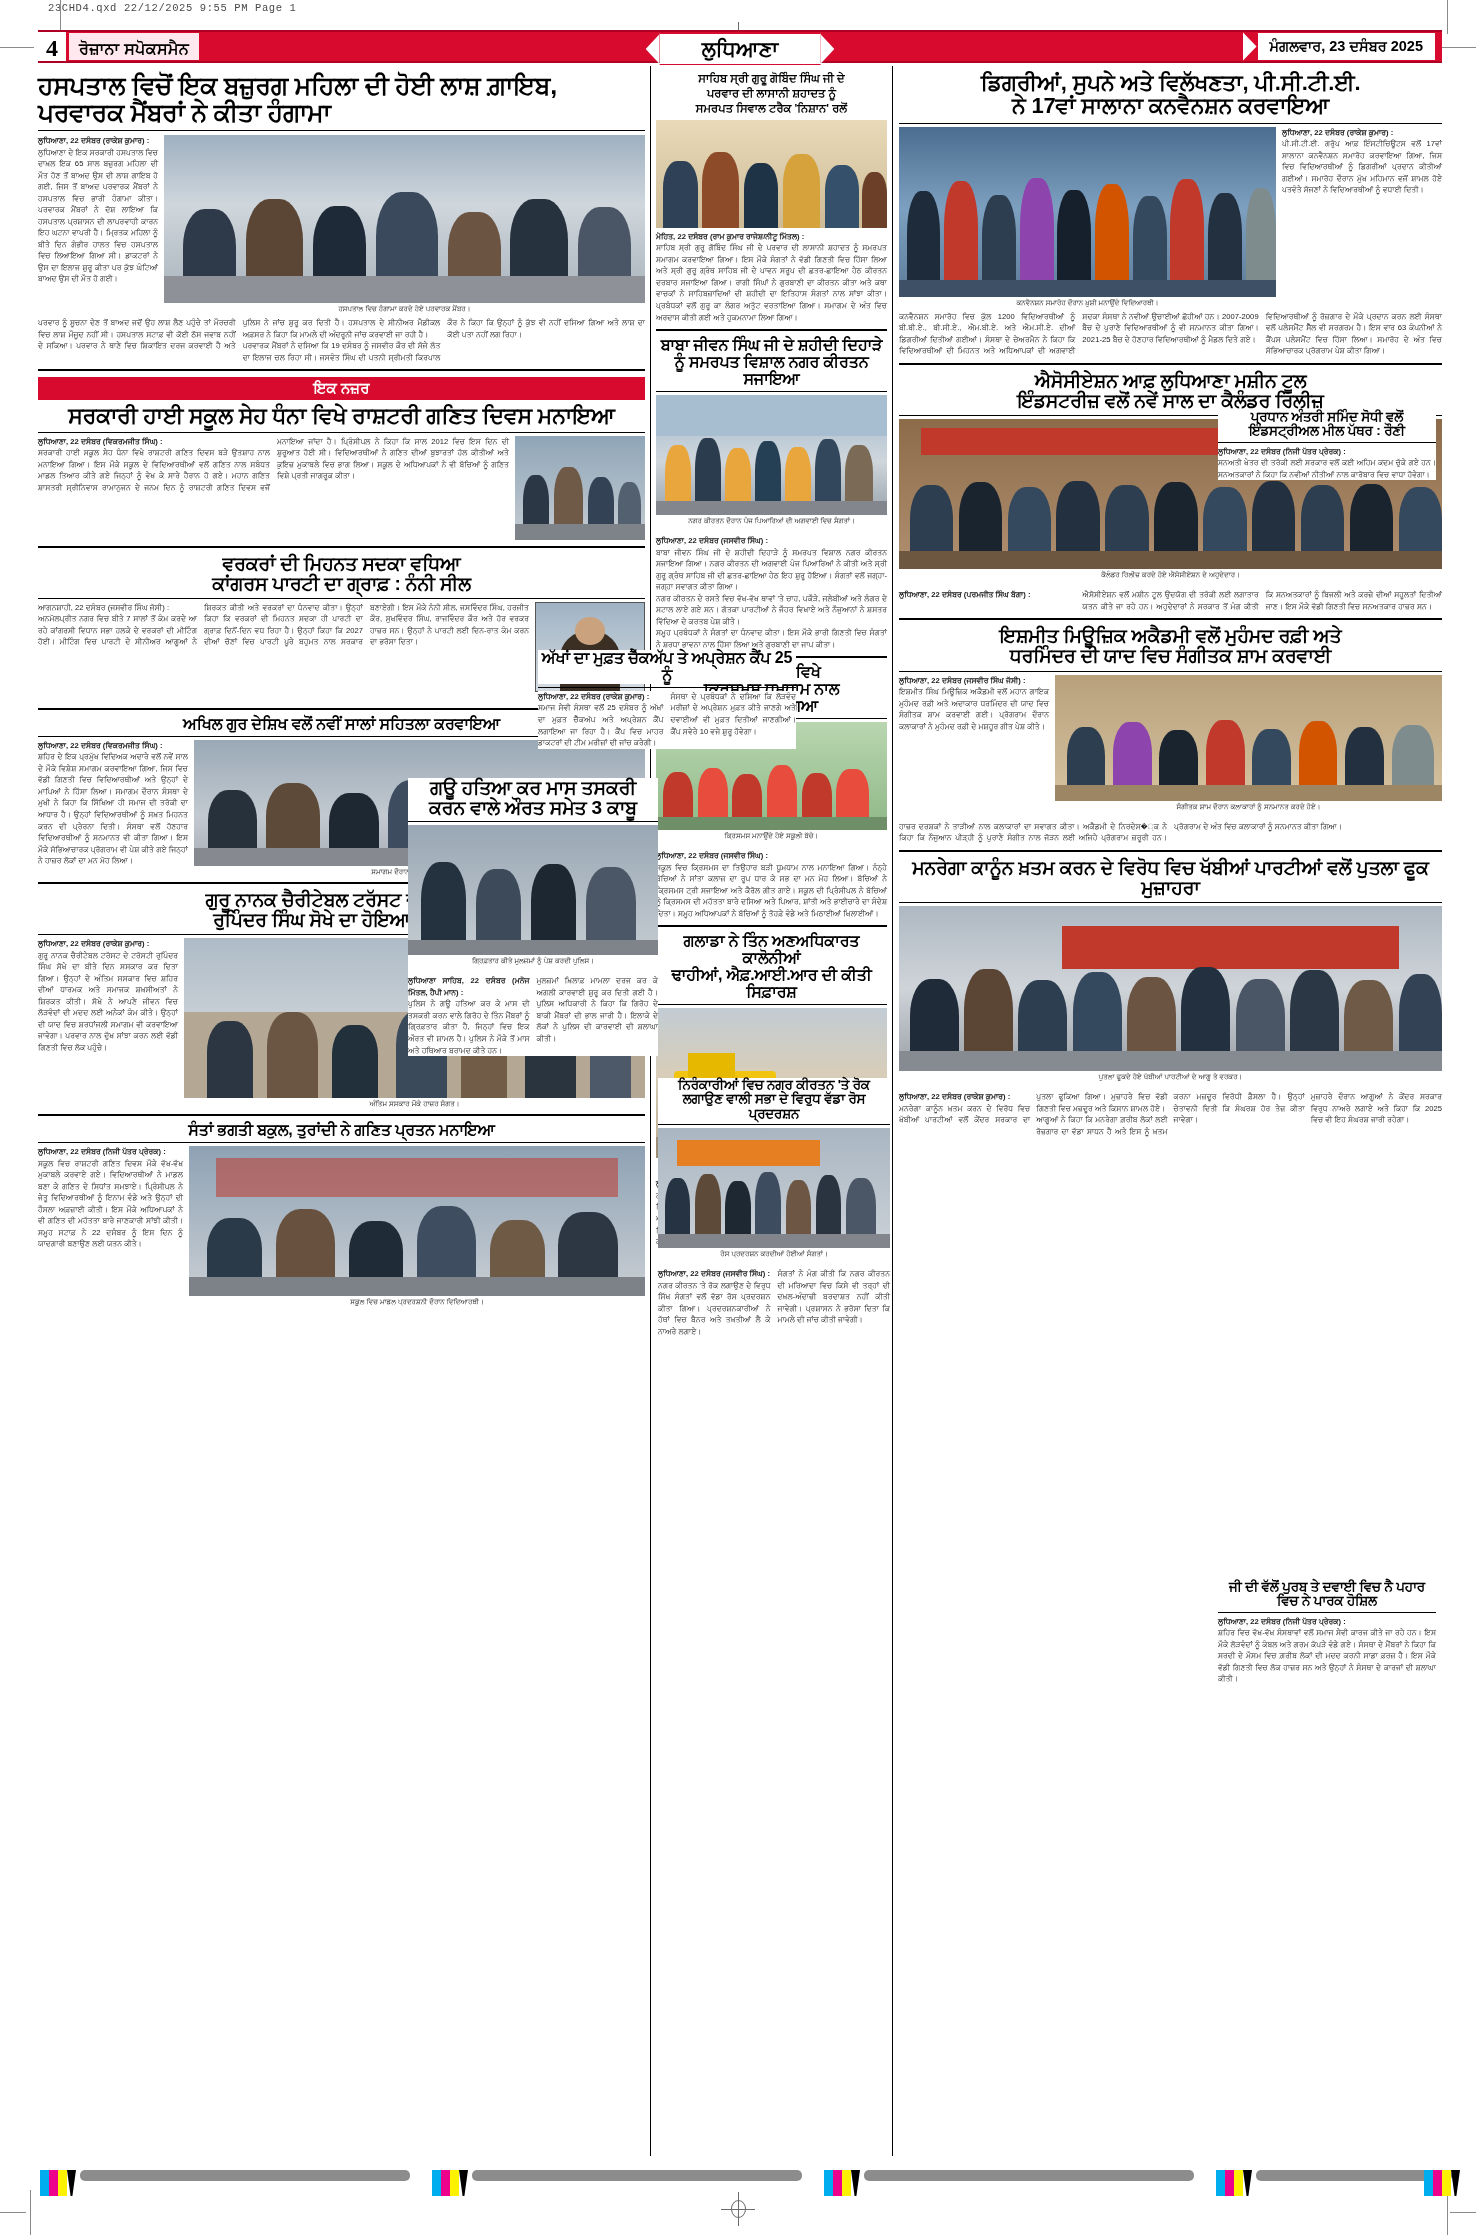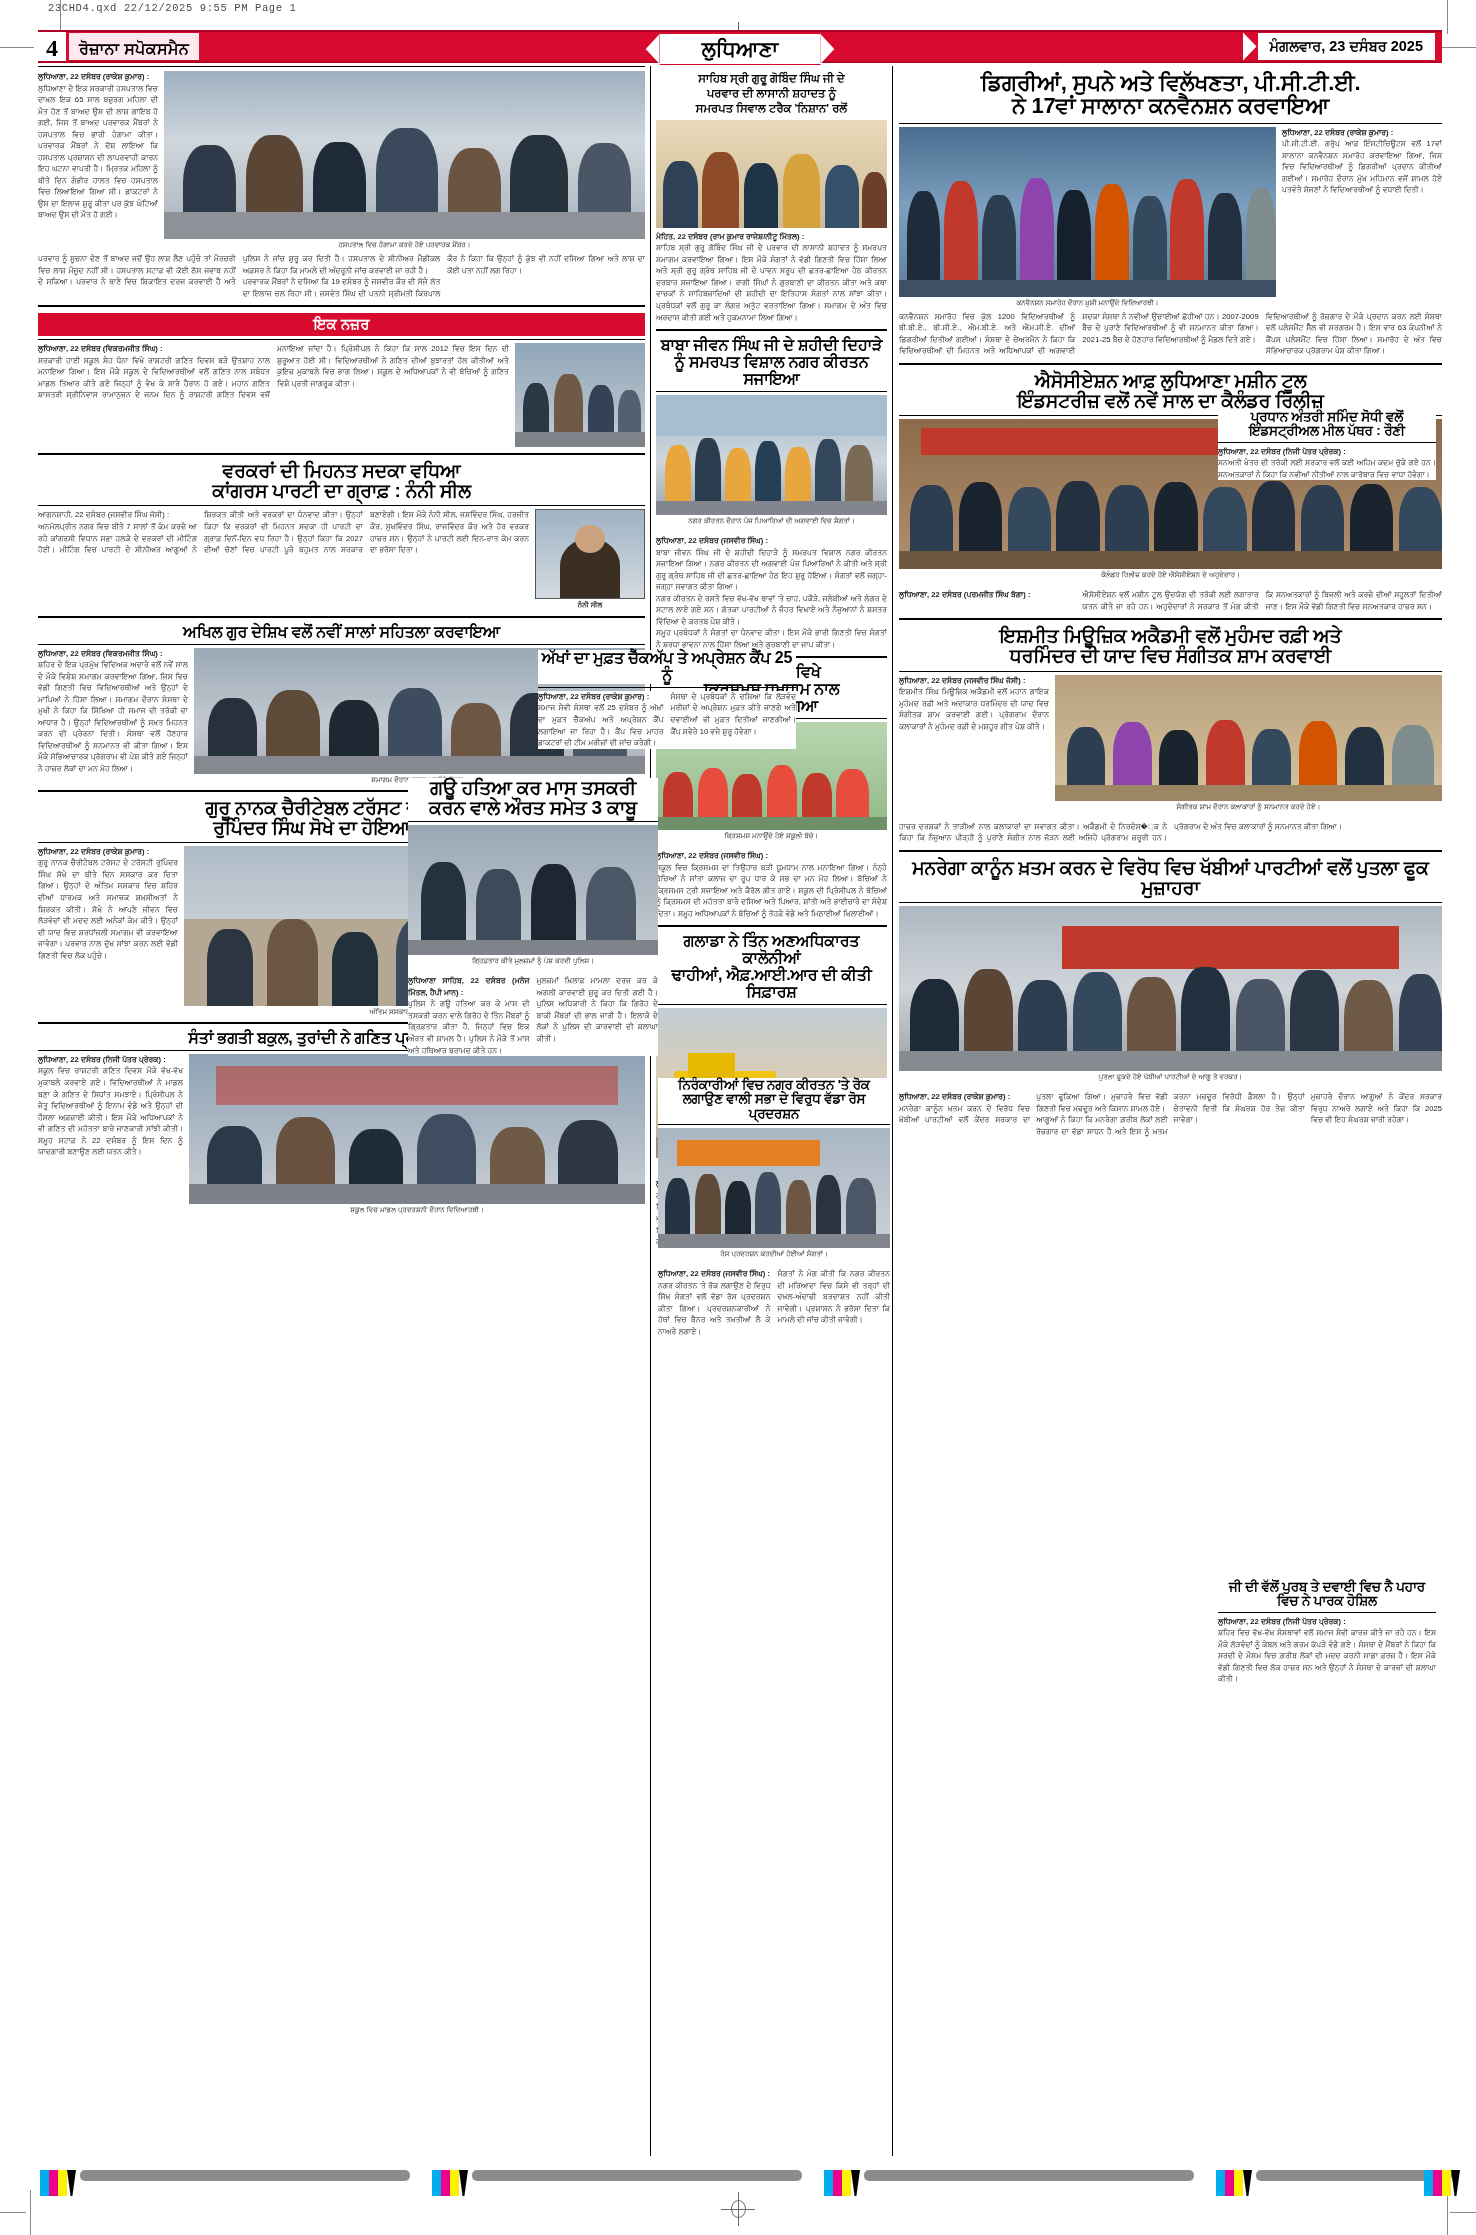--- a/index.html
+++ b/index.html
@@ -180,20 +180,21 @@
     </div>
     <div class="mh-date-notch"></div>
     <div class="mh-date">ਮੰਗਲਵਾਰ, 23 ਦਸੰਬਰ 2025</div>
   </div>
 
   <div class="content">
 
     <div class="zone zone-left">
 
       <div>
+        <div class="hl hl-xl" style="margin:6px 0 5px;">ਹਸਪਤਾਲ ਵਿਚੋਂ ਇਕ ਬਜ਼ੁਰਗ ਮਹਿਲਾ ਦੀ ਹੋਈ ਲਾਸ਼ ਗ਼ਾਇਬ, ਪਰਵਾਰਕ ਮੈਂਬਰਾਂ ਨੇ ਕੀਤਾ ਹੰਗਾਮਾ</div>
         <div class="rule" style="border-top:1px solid #000;margin:0 0 4px;"></div>
         <div class="flexrow">
           <div style="width:120px;">
             <div class="body-txt" style="font-weight:bold;">ਲੁਧਿਆਣਾ, 22 ਦਸੰਬਰ (ਰਾਕੇਸ਼ ਕੁਮਾਰ) :</div>
             <div class="body-txt">ਲੁਧਿਆਣਾ ਦੇ ਇਕ ਸਰਕਾਰੀ ਹਸਪਤਾਲ ਵਿਚ ਦਾਖ਼ਲ ਇਕ 65 ਸਾਲ ਬਜ਼ੁਰਗ ਮਹਿਲਾ ਦੀ ਮੌਤ ਹੋਣ ਤੋਂ ਬਾਅਦ ਉਸ ਦੀ ਲਾਸ਼ ਗਾਇਬ ਹੋ ਗਈ, ਜਿਸ ਤੋਂ ਬਾਅਦ ਪਰਵਾਰਕ ਮੈਂਬਰਾਂ ਨੇ ਹਸਪਤਾਲ ਵਿਚ ਭਾਰੀ ਹੰਗਾਮਾ ਕੀਤਾ। ਪਰਵਾਰਕ ਮੈਂਬਰਾਂ ਨੇ ਦੋਸ਼ ਲਾਇਆ ਕਿ ਹਸਪਤਾਲ ਪ੍ਰਸ਼ਾਸਨ ਦੀ ਲਾਪਰਵਾਹੀ ਕਾਰਨ ਇਹ ਘਟਨਾ ਵਾਪਰੀ ਹੈ। ਮ੍ਰਿਤਕ ਮਹਿਲਾ ਨੂੰ ਬੀਤੇ ਦਿਨ ਗੰਭੀਰ ਹਾਲਤ ਵਿਚ ਹਸਪਤਾਲ ਵਿਚ ਲਿਆਇਆ ਗਿਆ ਸੀ। ਡਾਕਟਰਾਂ ਨੇ ਉਸ ਦਾ ਇਲਾਜ ਸ਼ੁਰੂ ਕੀਤਾ ਪਰ ਕੁੱਝ ਘੰਟਿਆਂ ਬਾਅਦ ਉਸ ਦੀ ਮੌਤ ਹੋ ਗਈ।</div>
           </div>
           <div style="flex:1;">
             <div class="photo" style="height:168px;">
               <div class="ph-sky" style="background:linear-gradient(#b9c4cf 0%,#cfd6dc 42%,#a9b2bb 100%);"></div>
               <div class="ph-band" style="top:0;height:40%;background:linear-gradient(#9fb0c0,#cdd5dc);"></div>
@@ -212,20 +213,21 @@
         <div class="cols3 mt4">
           <div class="body-txt">ਪਰਵਾਰ ਨੂੰ ਸੂਚਨਾ ਦੇਣ ਤੋਂ ਬਾਅਦ ਜਦੋਂ ਉਹ ਲਾਸ਼ ਲੈਣ ਪਹੁੰਚੇ ਤਾਂ ਮੌਰਚਰੀ ਵਿਚ ਲਾਸ਼ ਮੌਜੂਦ ਨਹੀਂ ਸੀ। ਹਸਪਤਾਲ ਸਟਾਫ਼ ਵੀ ਕੋਈ ਠੋਸ ਜਵਾਬ ਨਹੀਂ ਦੇ ਸਕਿਆ। ਪਰਵਾਰ ਨੇ ਥਾਣੇ ਵਿਚ ਸ਼ਿਕਾਇਤ ਦਰਜ ਕਰਵਾਈ ਹੈ ਅਤੇ ਪੁਲਿਸ ਨੇ ਜਾਂਚ ਸ਼ੁਰੂ ਕਰ ਦਿਤੀ ਹੈ। ਹਸਪਤਾਲ ਦੇ ਸੀਨੀਅਰ ਮੈਡੀਕਲ ਅਫ਼ਸਰ ਨੇ ਕਿਹਾ ਕਿ ਮਾਮਲੇ ਦੀ ਅੰਦਰੂਨੀ ਜਾਂਚ ਕਰਵਾਈ ਜਾ ਰਹੀ ਹੈ।</div>
           <div class="body-txt">ਪਰਵਾਰਕ ਮੈਂਬਰਾਂ ਨੇ ਦਸਿਆ ਕਿ 19 ਦਸੰਬਰ ਨੂੰ ਜਸਵੀਰ ਕੌਰ ਦੀ ਸੱਜੇ ਲੱਤ ਦਾ ਇਲਾਜ ਚਲ ਰਿਹਾ ਸੀ। ਜਸਵੰਤ ਸਿੰਘ ਦੀ ਪਤਨੀ ਸ੍ਰੀਮਤੀ ਕਿਰਪਾਲ ਕੌਰ ਨੇ ਕਿਹਾ ਕਿ ਉਨ੍ਹਾਂ ਨੂੰ ਕੁੱਝ ਵੀ ਨਹੀਂ ਦਸਿਆ ਗਿਆ ਅਤੇ ਲਾਸ਼ ਦਾ ਕੋਈ ਪਤਾ ਨਹੀਂ ਲਗ ਰਿਹਾ।</div>
         </div>
       </div>
 
       <div class="rule-thick"></div>
 
       <div>
         <div class="red-head" style="font-size:15px;padding:2px 0 3px;">ਇਕ ਨਜ਼ਰ</div>
+        <div class="hl hl-lg center" style="margin:4px 0;">ਸਰਕਾਰੀ ਹਾਈ ਸਕੂਲ ਸੇਹ ਧੰਨਾ ਵਿਖੇ ਰਾਸ਼ਟਰੀ ਗਣਿਤ ਦਿਵਸ ਮਨਾਇਆ</div>
         <div class="rule" style="margin:3px 0;"></div>
         <div class="flexrow">
           <div style="flex:1;">
             <div class="cols2">
               <div class="body-txt" style="font-weight:bold;">ਲੁਧਿਆਣਾ, 22 ਦਸੰਬਰ (ਵਿਕਰਮਜੀਤ ਸਿੰਘ) :</div>
               <div class="body-txt">ਸਰਕਾਰੀ ਹਾਈ ਸਕੂਲ ਸੇਹ ਧੰਨਾ ਵਿਖੇ ਰਾਸ਼ਟਰੀ ਗਣਿਤ ਦਿਵਸ ਬੜੇ ਉਤਸ਼ਾਹ ਨਾਲ ਮਨਾਇਆ ਗਿਆ। ਇਸ ਮੌਕੇ ਸਕੂਲ ਦੇ ਵਿਦਿਆਰਥੀਆਂ ਵਲੋਂ ਗਣਿਤ ਨਾਲ ਸਬੰਧਤ ਮਾਡਲ ਤਿਆਰ ਕੀਤੇ ਗਏ ਜਿਨ੍ਹਾਂ ਨੂੰ ਵੇਖ ਕੇ ਸਾਰੇ ਹੈਰਾਨ ਹੋ ਗਏ। ਮਹਾਨ ਗਣਿਤ ਸ਼ਾਸਤਰੀ ਸ੍ਰੀਨਿਵਾਸ ਰਾਮਾਨੁਜਨ ਦੇ ਜਨਮ ਦਿਨ ਨੂੰ ਰਾਸ਼ਟਰੀ ਗਣਿਤ ਦਿਵਸ ਵਜੋਂ ਮਨਾਇਆ ਜਾਂਦਾ ਹੈ। ਪ੍ਰਿੰਸੀਪਲ ਨੇ ਕਿਹਾ ਕਿ ਸਾਲ 2012 ਵਿਚ ਇਸ ਦਿਨ ਦੀ ਸ਼ੁਰੂਆਤ ਹੋਈ ਸੀ। ਵਿਦਿਆਰਥੀਆਂ ਨੇ ਗਣਿਤ ਦੀਆਂ ਬੁਝਾਰਤਾਂ ਹੱਲ ਕੀਤੀਆਂ ਅਤੇ ਕੁਇਜ਼ ਮੁਕਾਬਲੇ ਵਿਚ ਭਾਗ ਲਿਆ। ਸਕੂਲ ਦੇ ਅਧਿਆਪਕਾਂ ਨੇ ਵੀ ਬੱਚਿਆਂ ਨੂੰ ਗਣਿਤ ਵਿਸ਼ੇ ਪ੍ਰਤੀ ਜਾਗਰੂਕ ਕੀਤਾ।</div>
             </div>
           </div>
           <div style="width:130px;">
             <div class="photo" style="height:104px;">

